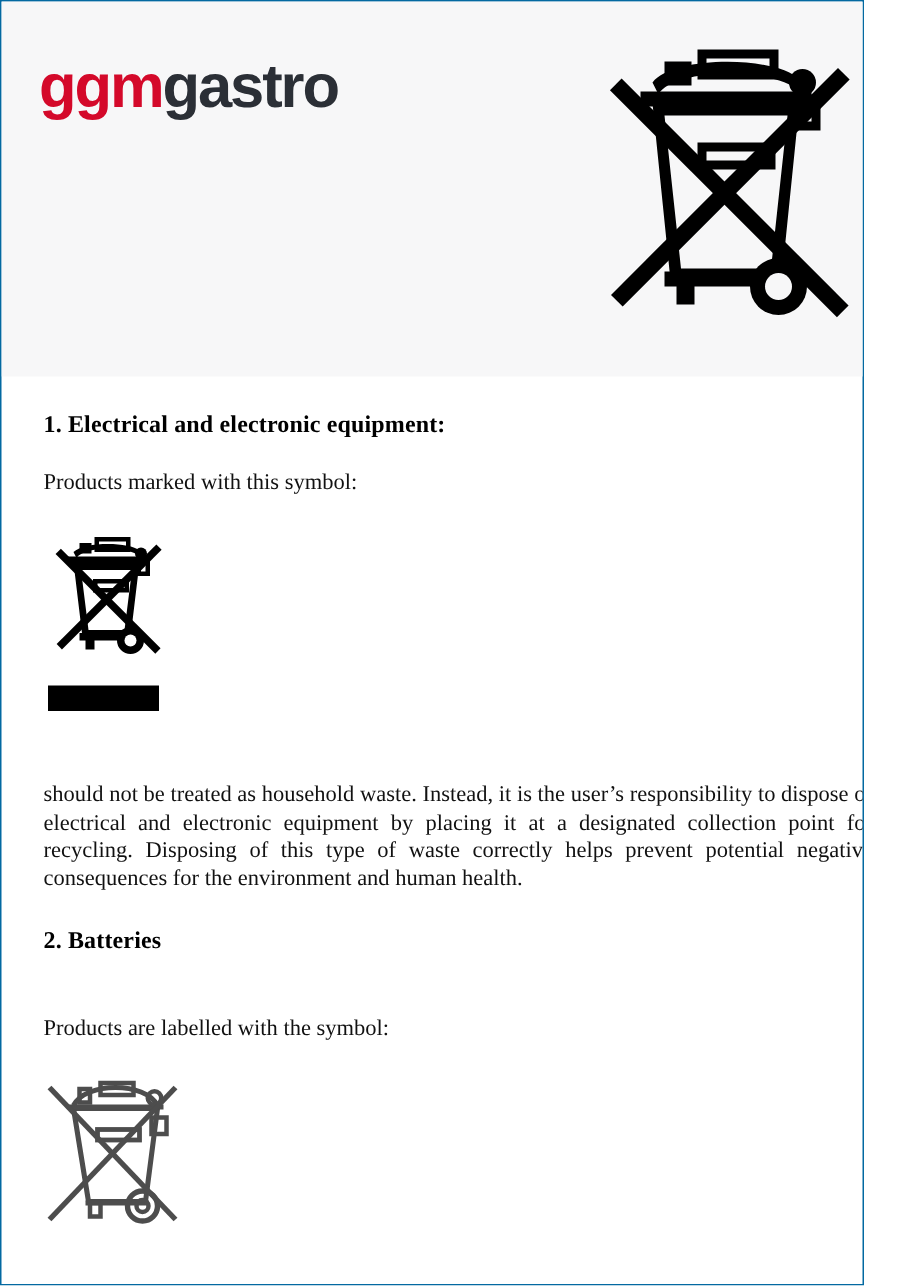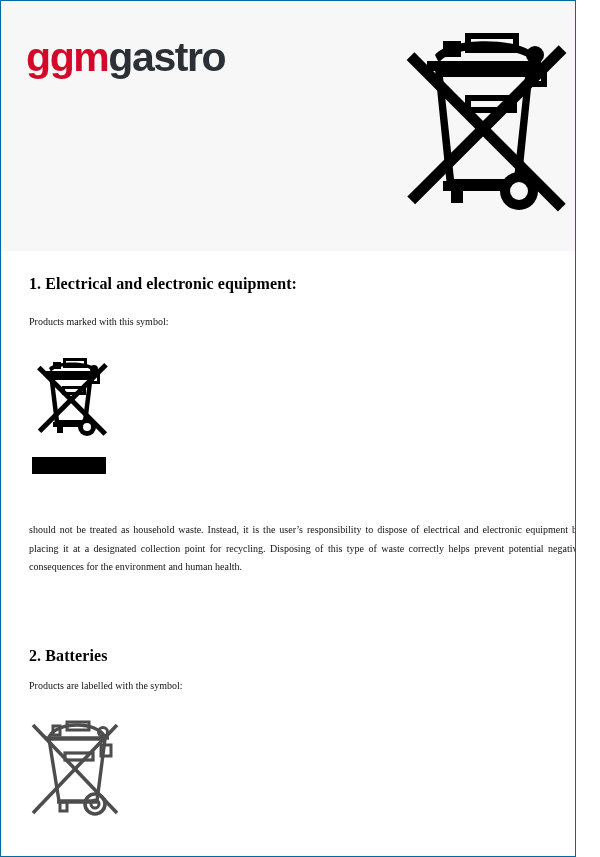--- a/index.html
+++ b/index.html
@@ -63,32 +63,32 @@
     margin: 0;
     padding: 0;
     font-size: 16px;
     font-weight: bold;
     color: #000000;
     letter-spacing: 0.1px;
   }
   p.body-text {
     margin: 0;
     padding: 0;
-    font-size: 10px;
+    font-size: 15px;
     line-height: 18.5px;
     color: #111111;
   }
   p.justified {
     text-align: justify;
     text-justify: inter-word;
   }
   .heading-1 { position: absolute; left: 28px; top: 24px; }
   .lead-1    { position: absolute; left: 28px; top: 62px; }
   .para-1    { position: absolute; left: 28px; top: 270px; width: 553px; }
-  .heading-2 { position: absolute; left: 28px; top: 396px; }
+  .heading-2 { position: absolute; left: 28px; top: 368px; }
   .lead-2    { position: absolute; left: 28px; top: 426px; }
 
   
   .weee-mid {
     position: absolute;
     left: 28px;
     top: 104px;
     width: 84px;
     height: 92px;
   }

